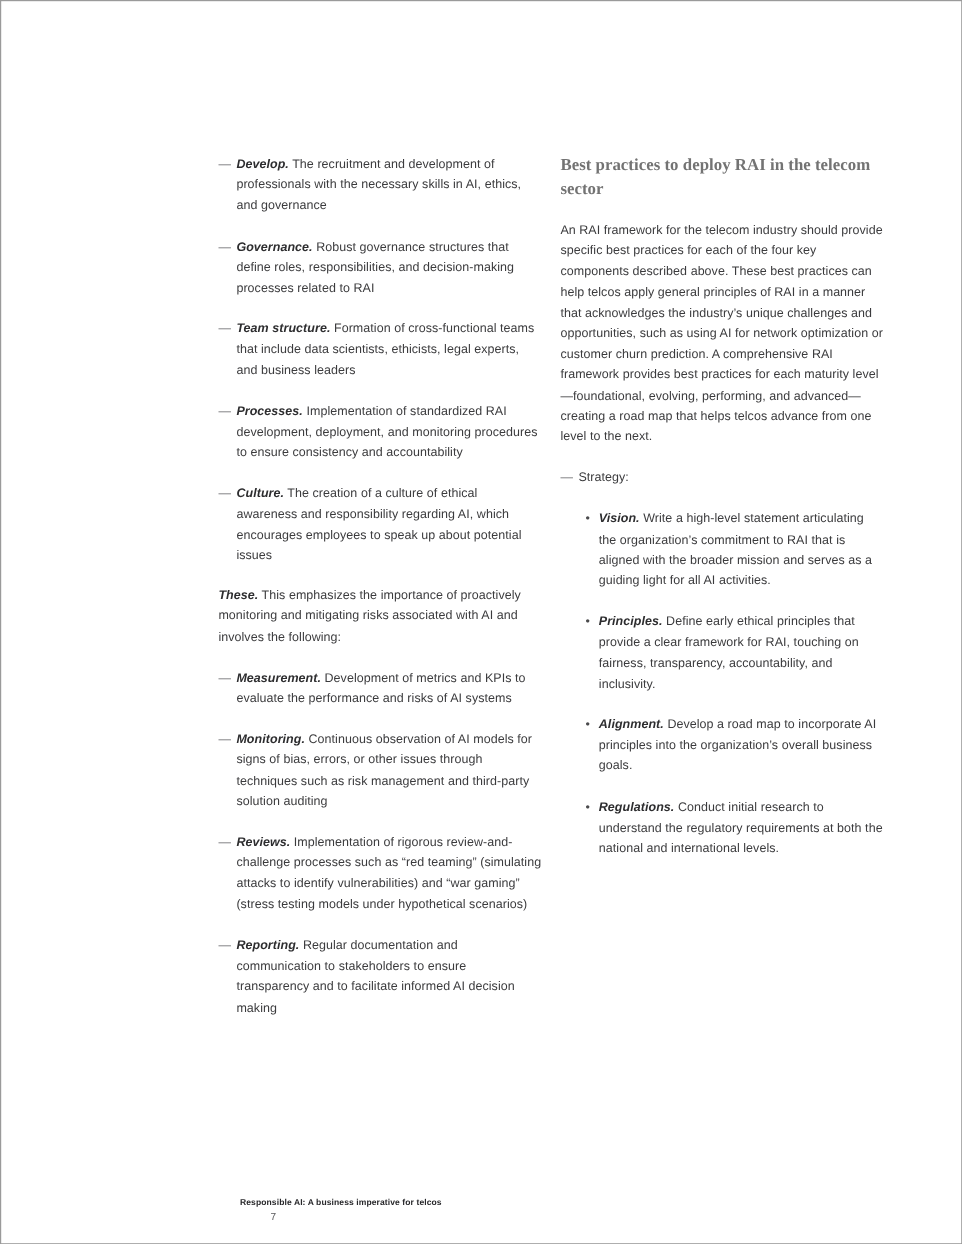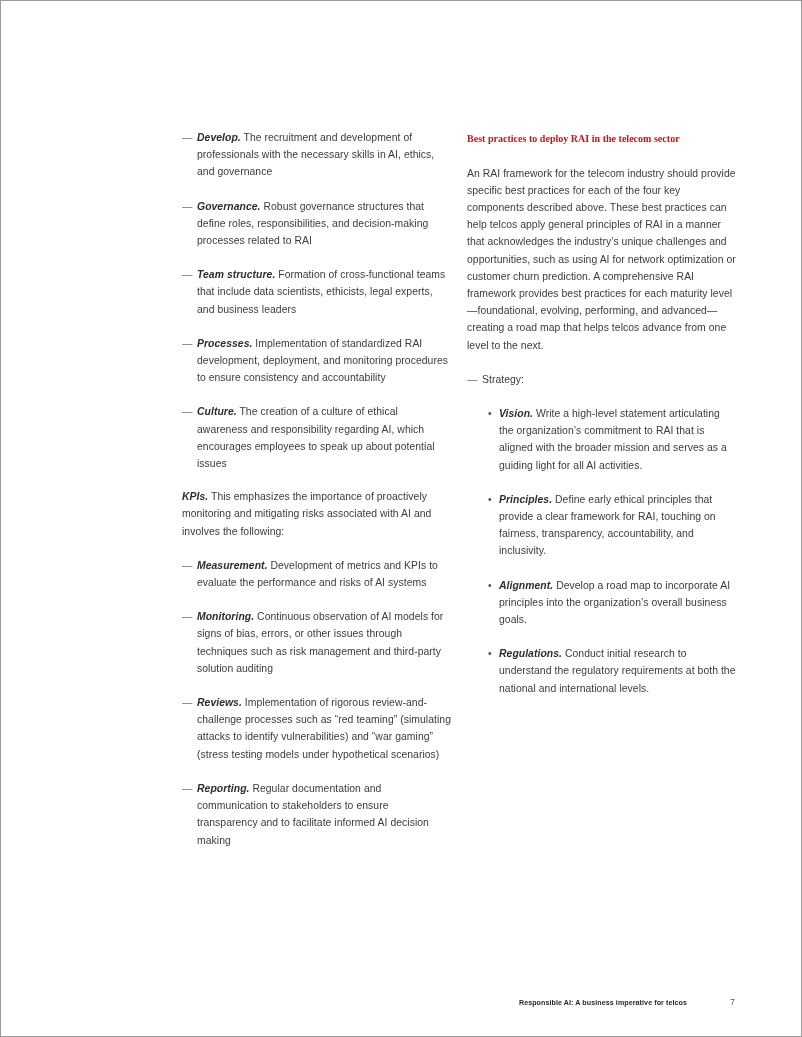--- a/index.html
+++ b/index.html
@@ -97,38 +97,38 @@
   
   .nested-group {
     padding-left: 21px;
     margin-top: 17px;
   }
 
   
   .section-heading {
     font-family: "Liberation Serif", serif;
     font-weight: bold;
-    font-size: 10px;
+    font-size: 14px;
     line-height: 19.5px;
-    color: #b91c1c;
+    color: #737373;
     margin: 0 0 7px 0;
     letter-spacing: 0.002em;
   }
 
   
   .footer {
     position: absolute;
     left: 181px;
     right: 66px;
     bottom: 26px;
     height: 14px;
     display: flex;
-    flex-direction: row;
+    flex-direction: column;
     align-items: baseline;
-    justify-content: flex-end;
+    justify-content: flex-start;
     gap: 0;
   }
   .footer-title {
     font-size: 7.1px;
     font-weight: bold;
     line-height: 12px;
     color: #27272a;
     letter-spacing: 0.012em;
   }
   .footer-page {
@@ -171,21 +171,21 @@
           <span><span class="lead">Processes.</span><span> Implementation of standardized RAI development, deployment, and monitoring procedures to ensure consistency and accountability</span></span>
         </div>
 
         <div class="dash-item">
           <span class="dash-mark">—</span>
           <span><span class="lead">Culture.</span><span> The creation of a culture of ethical awareness and responsibility regarding AI, which encourages employees to speak up about potential issues</span></span>
         </div>
 
       </div>
 
-      <p class="para"><span class="lead">KPIs.</span><span> This emphasizes the importance of proactively monitoring and mitigating risks associated with AI and involves the following:</span></p>
+      <p class="para"><span class="lead">These.</span><span> This emphasizes the importance of proactively monitoring and mitigating risks associated with AI and involves the following:</span></p>
 
       <div>
 
         <div class="dash-item">
           <span class="dash-mark">—</span>
           <span><span class="lead">Measurement.</span><span> Development of metrics and KPIs to evaluate the performance and risks of AI systems</span></span>
         </div>
 
         <div class="dash-item">
           <span class="dash-mark">—</span>

